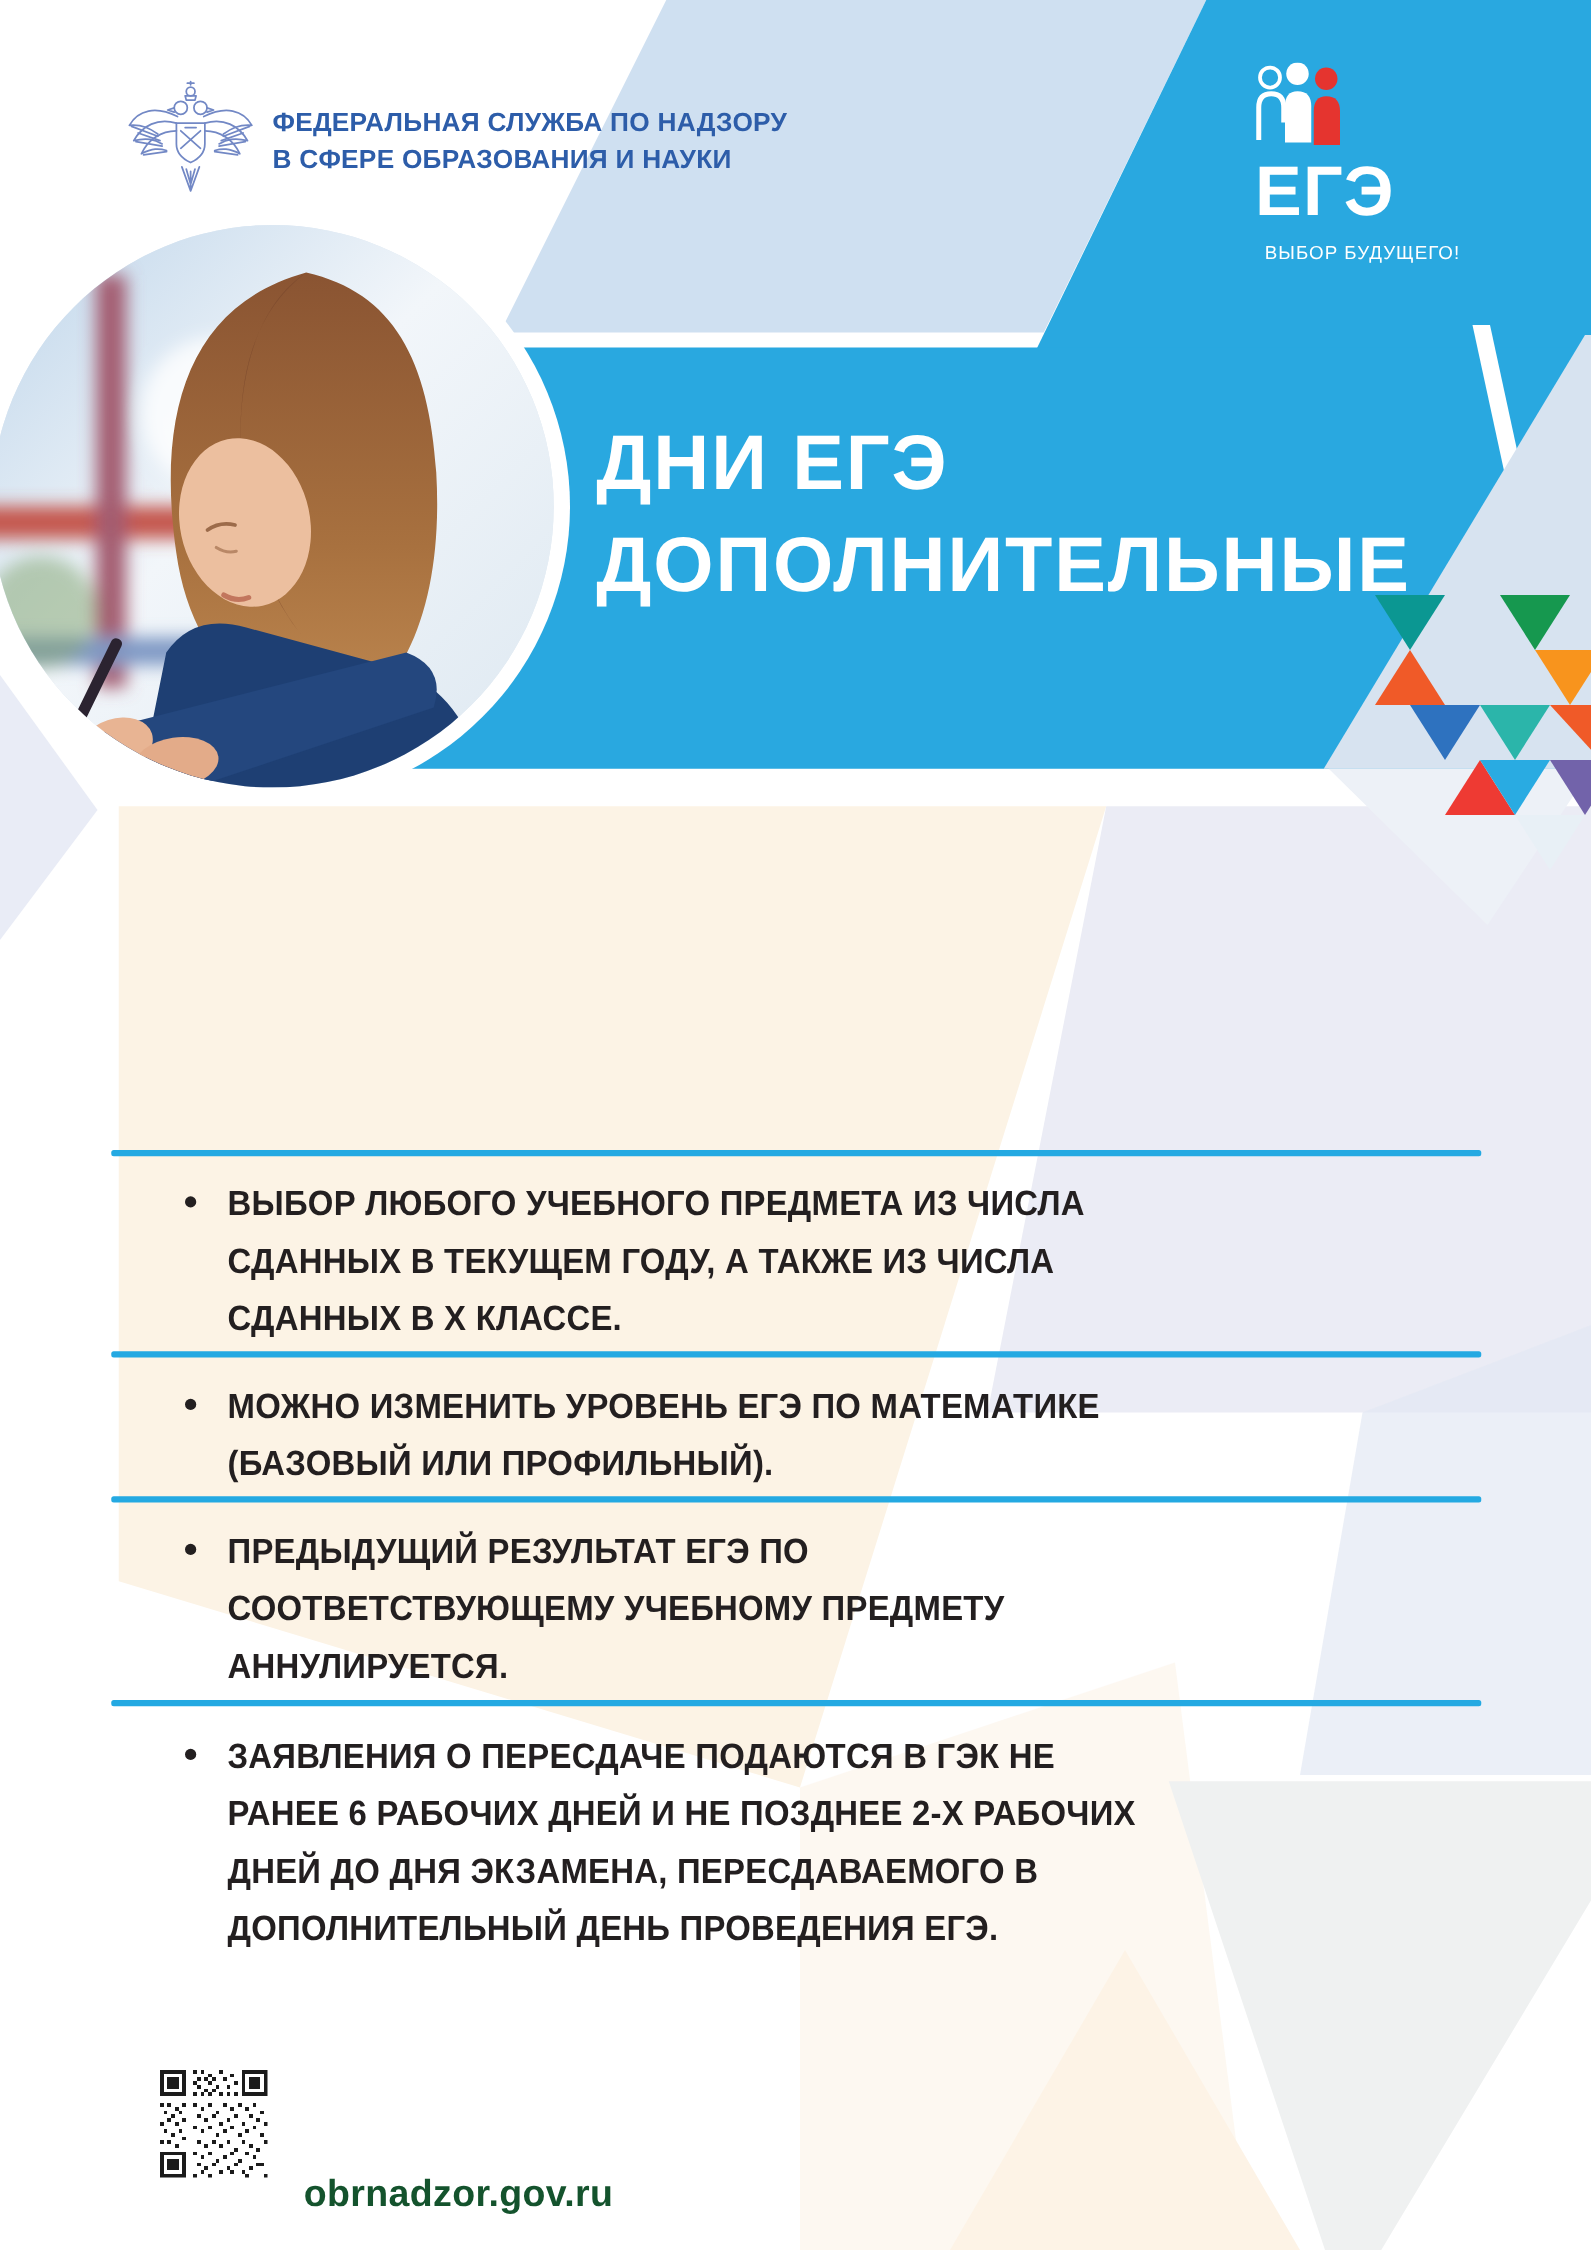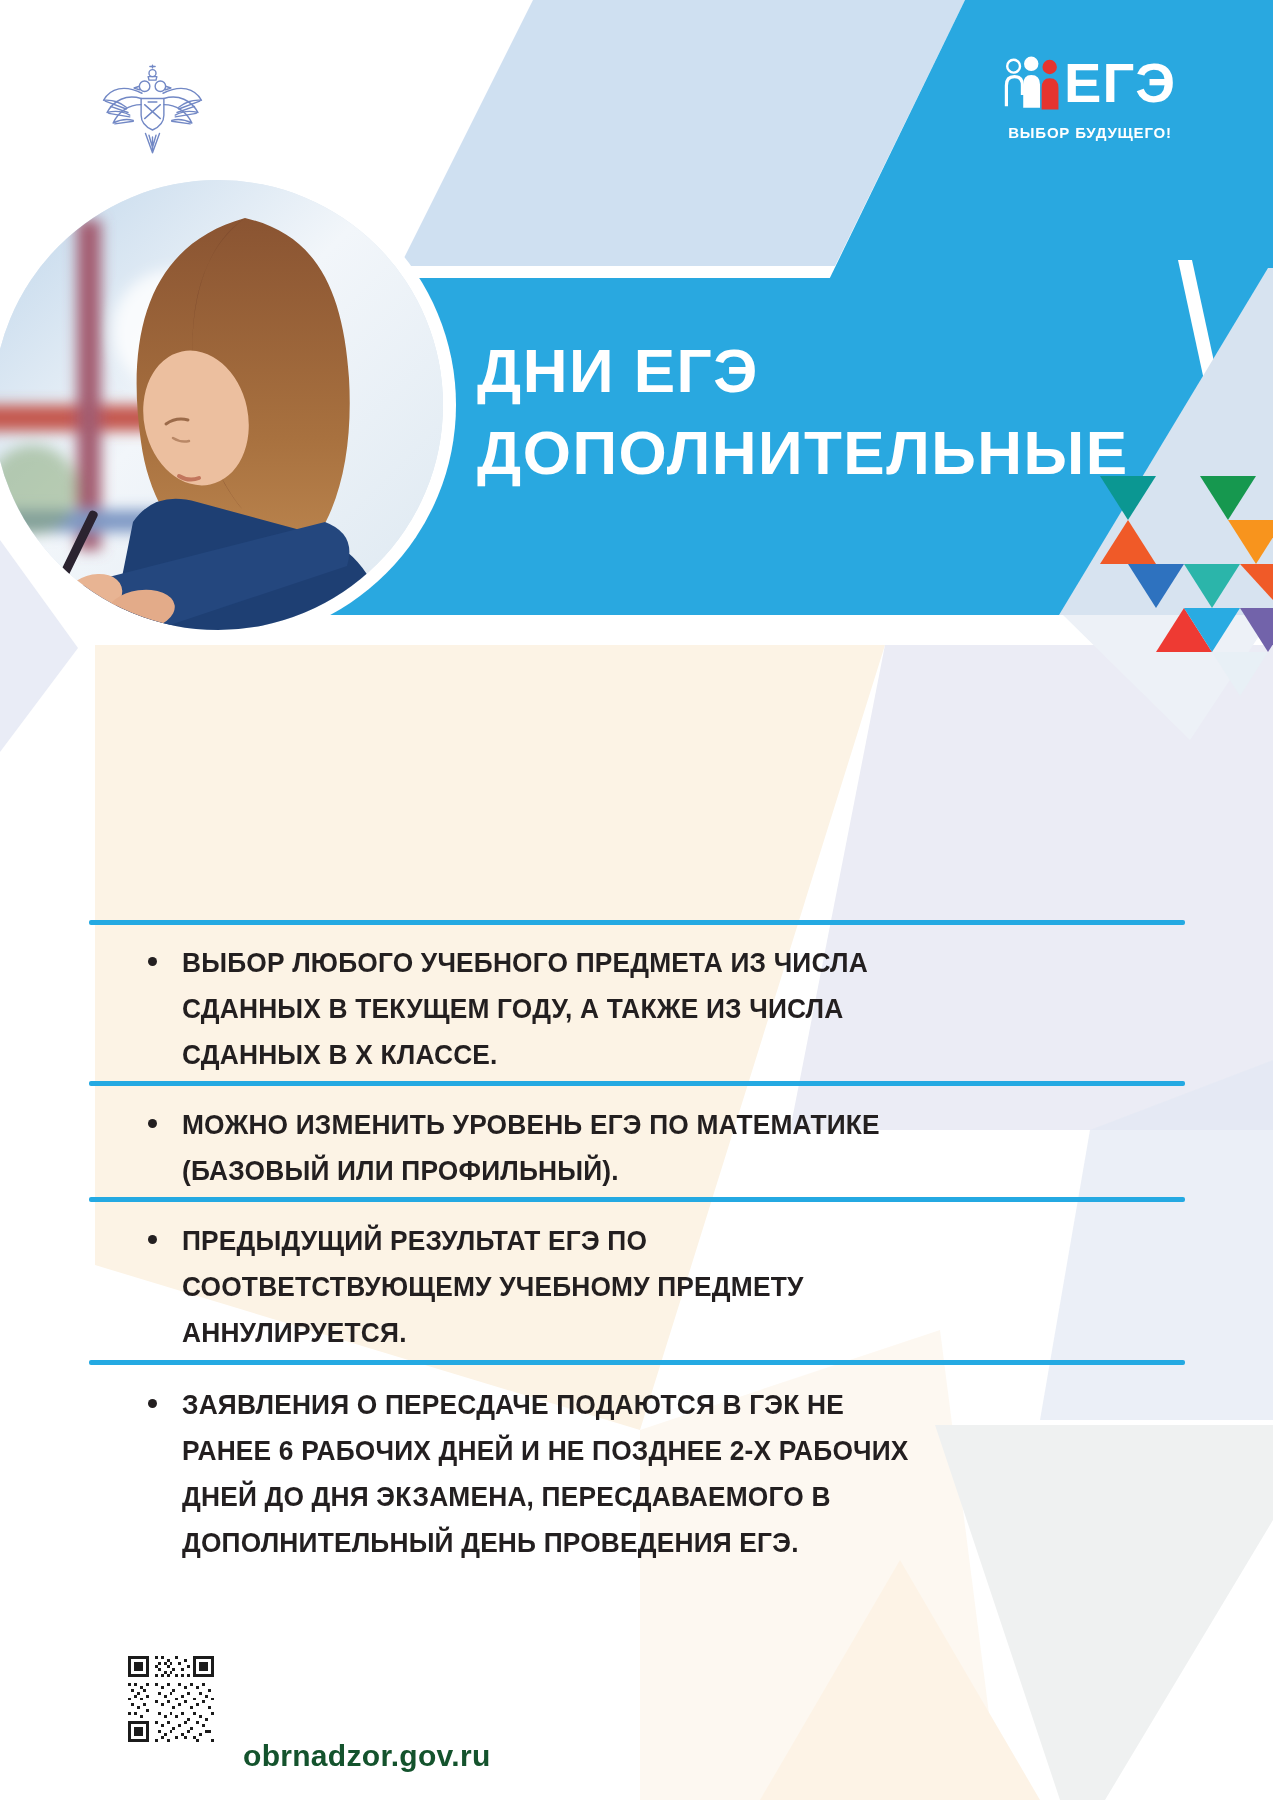--- a/index.html
+++ b/index.html
@@ -11,24 +11,24 @@
   svg{display:block;}
   .bg-decor{position:absolute;left:0;top:0;width:1273px;height:1800px;}
 
   
   .emblem{position:absolute;left:100px;top:62px;width:105px;height:108px;}
   .agency{
     position:absolute;left:218px;top:84px;width:430px;
     color:#2d5da9;font-size:21px;line-height:29px;font-weight:700;letter-spacing:.2px;
   }
   .ege-logo{position:absolute;left:1004px;top:50px;width:172px;}
-  .ege-row{display:flex;align-items:flex-start;justify-content:center;gap:4px;}
+  .ege-row{display:flex;align-items:flex-start;justify-content:center;gap:4px;flex-direction:column;}
   .ege-figures{width:70px;height:66px;}
   .ege-text{color:#ffffff;font-size:56px;font-weight:800;line-height:66px;letter-spacing:1px;}
-  .ege-slogan{margin-top:8px;text-align:center;color:#ffffff;font-size:15px;font-weight:700;letter-spacing:.8px;white-space:nowrap;}
+  .ege-slogan{margin-top:8px;text-align:center;color:#ffffff;font-size:15px;font-weight:400;letter-spacing:.8px;white-space:nowrap;}
 
   
   .banner-title{
     position:absolute;left:477px;top:330px;width:680px;
     color:#ffffff;font-size:62px;font-weight:800;line-height:82px;letter-spacing:1.5px;
   }
   .banner-title span{display:block;}
 
   
   .photo-circle{
@@ -107,20 +107,24 @@
       <path d="M72,32 C92,22 108,26 116,40 C104,39 97,43 90,48"></path>
       <path d="M73,38 C90,33 104,40 112,54 C100,51 93,53 86,57"></path>
       <path d="M73,45 C87,45 99,53 105,66 C95,61 89,61 82,63"></path>
       <path d="M114,41 L90,50 M110,55 L86,59 M103,67 L82,64 M108,47 L88,54"></path>
       <path d="M47,38 h26 v19 q0,11 -13,17 q-13,-6 -13,-17 z"></path>
       <path d="M51,45 l18,16 M69,45 l-18,16 M55,42 h10"></path>
       <path d="M52,78 l8,22 8,-22 M56,80 l4,14 4,-14 M60,82 v16"></path>
     </g>
   </svg>
 
+  <div class="agency">
+    <div>ФЕДЕРАЛЬНАЯ СЛУЖБА ПО НАДЗОРУ</div>
+    <div>В СФЕРЕ ОБРАЗОВАНИЯ И НАУКИ</div>
+  </div>
 
   <div class="ege-logo">
     <div class="ege-row">
       <svg class="ege-figures" viewBox="0 0 70 66">
         <circle cx="12" cy="12" r="8" fill="none" stroke="#ffffff" stroke-width="3"></circle>
         <path d="M3,62 V36 q0,-11 10,-11 q10,0 10,11 v12" fill="none" stroke="#ffffff" stroke-width="4"></path>
         <circle cx="34" cy="9" r="9" fill="#ffffff"></circle>
         <path d="M24,64 V35 q0,-12 10,-12 q11,0 11,12 v29 z" fill="#ffffff"></path>
         <circle cx="57" cy="13" r="9" fill="#e5342f"></circle>
         <path d="M47,66 V39 q0,-12 10,-12 q11,0 11,12 v27 z" fill="#e5342f"></path>

